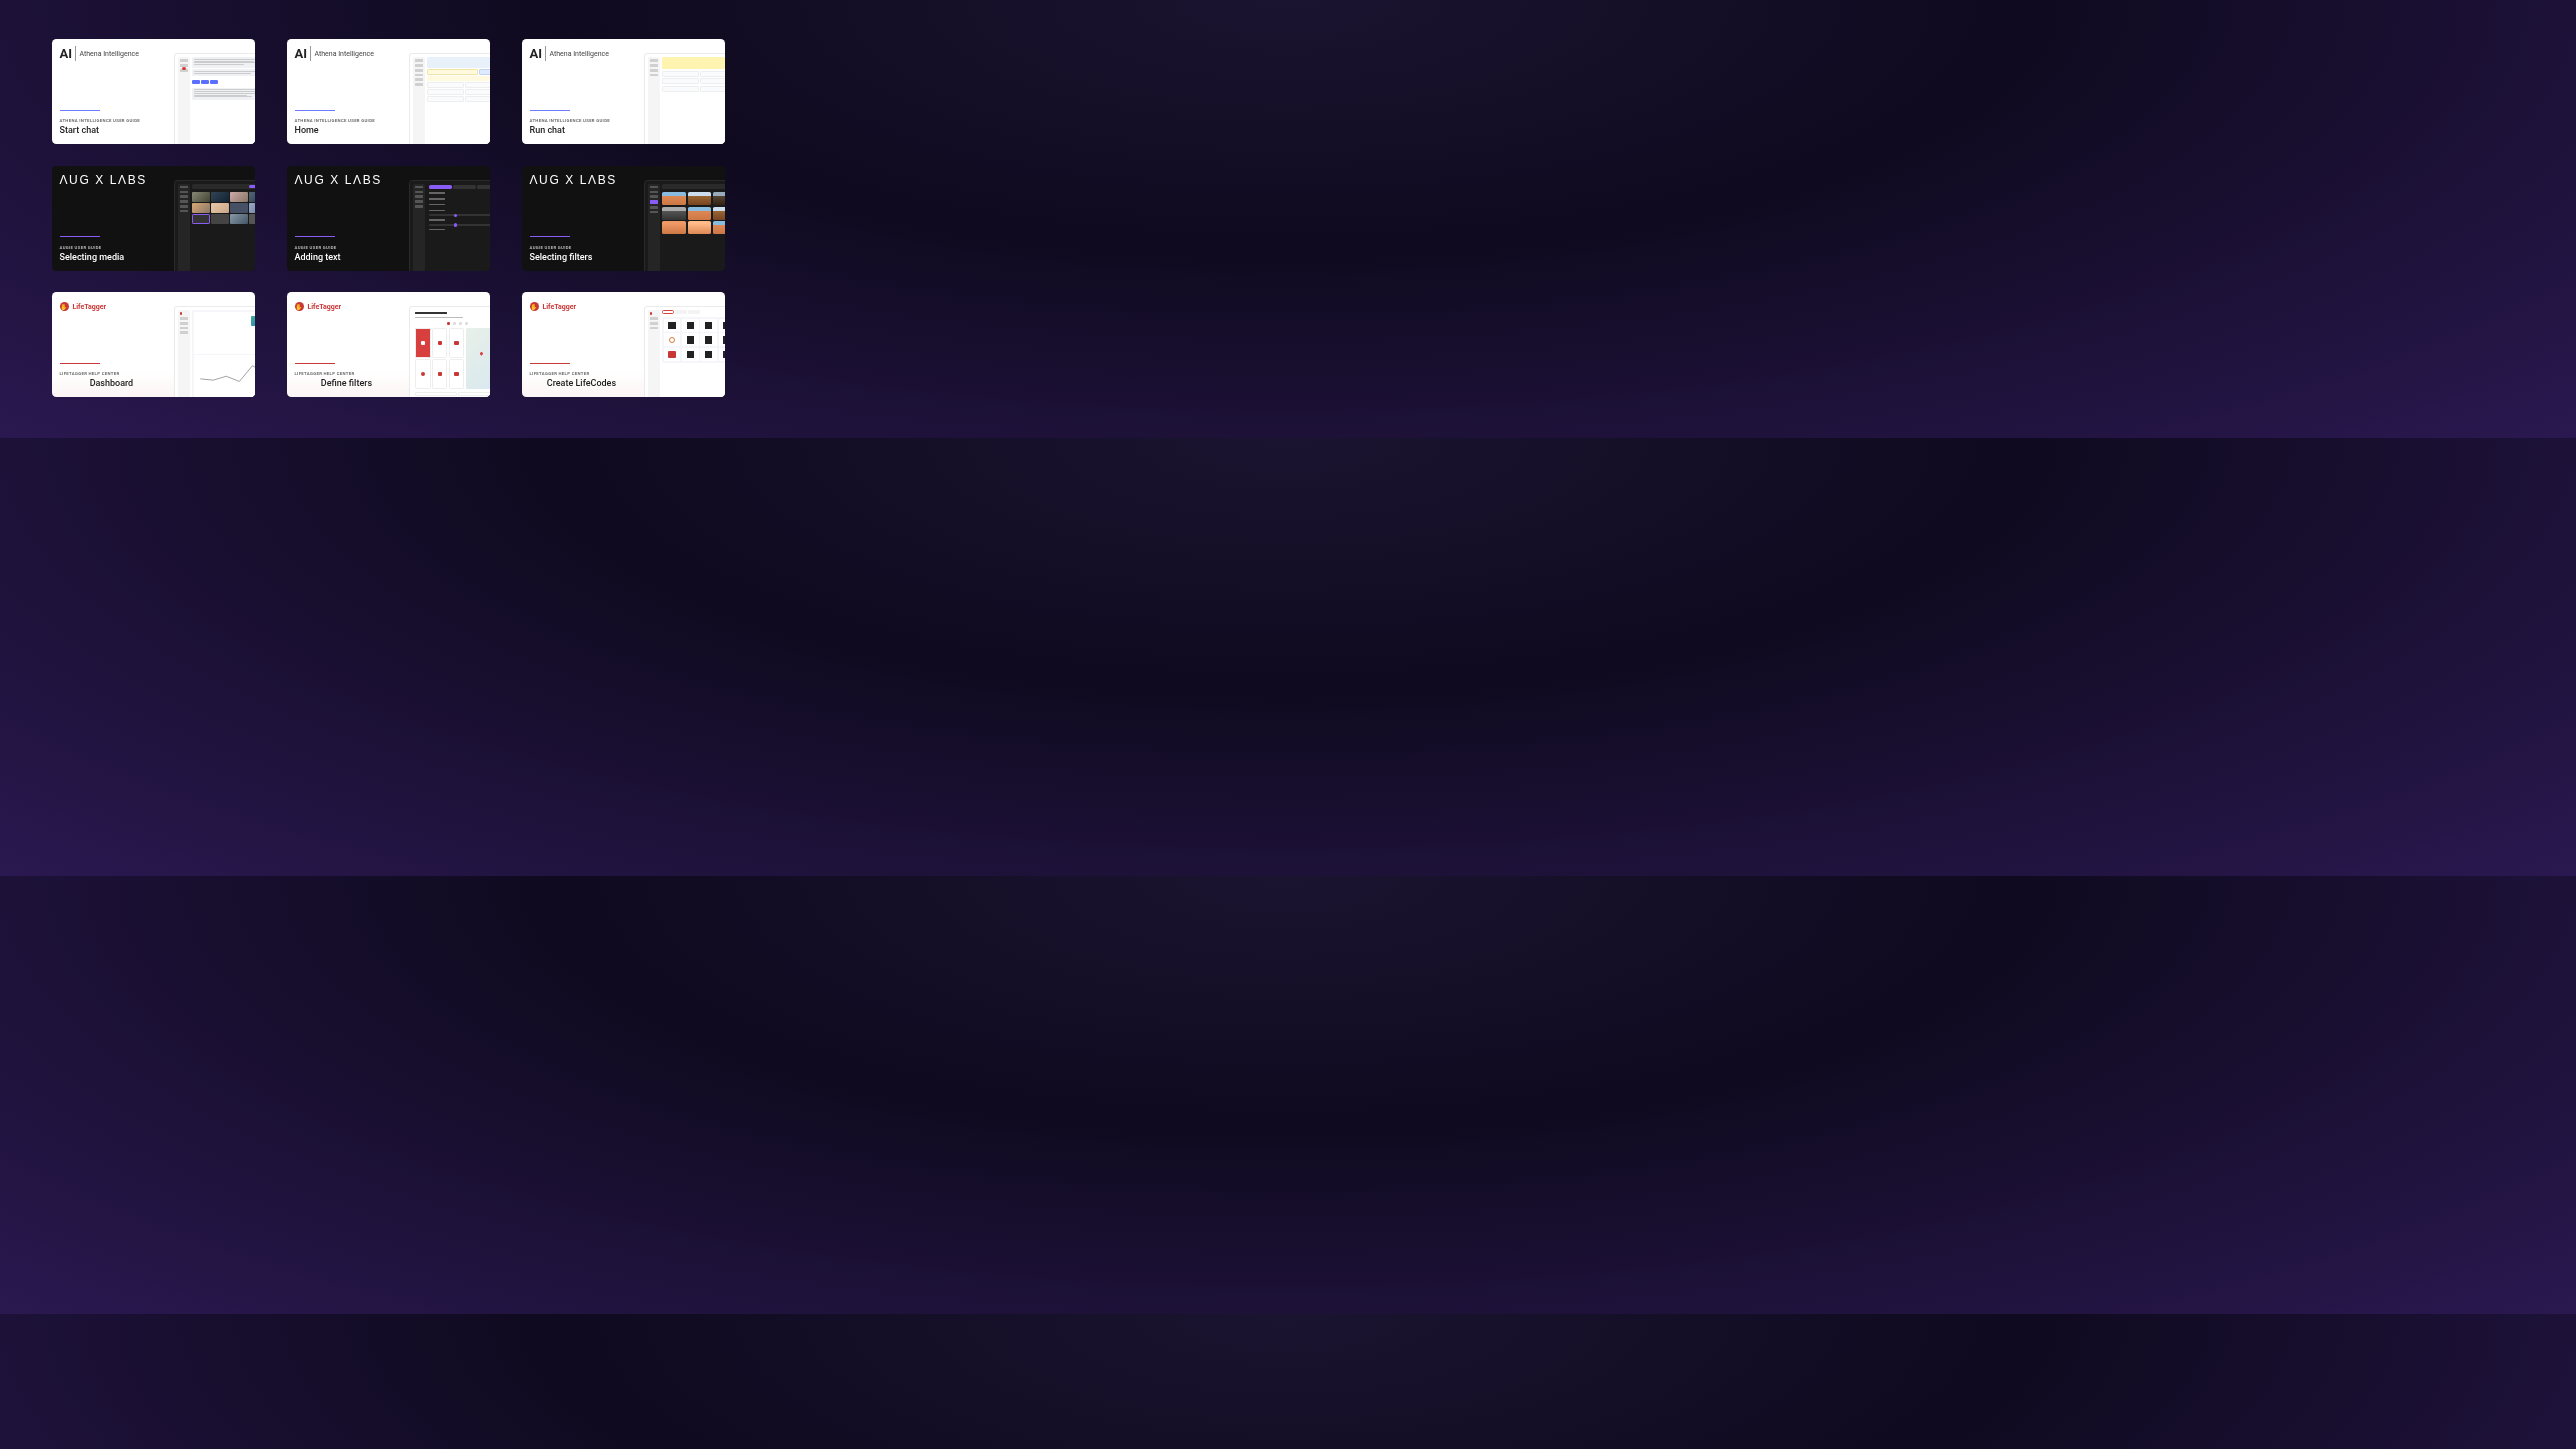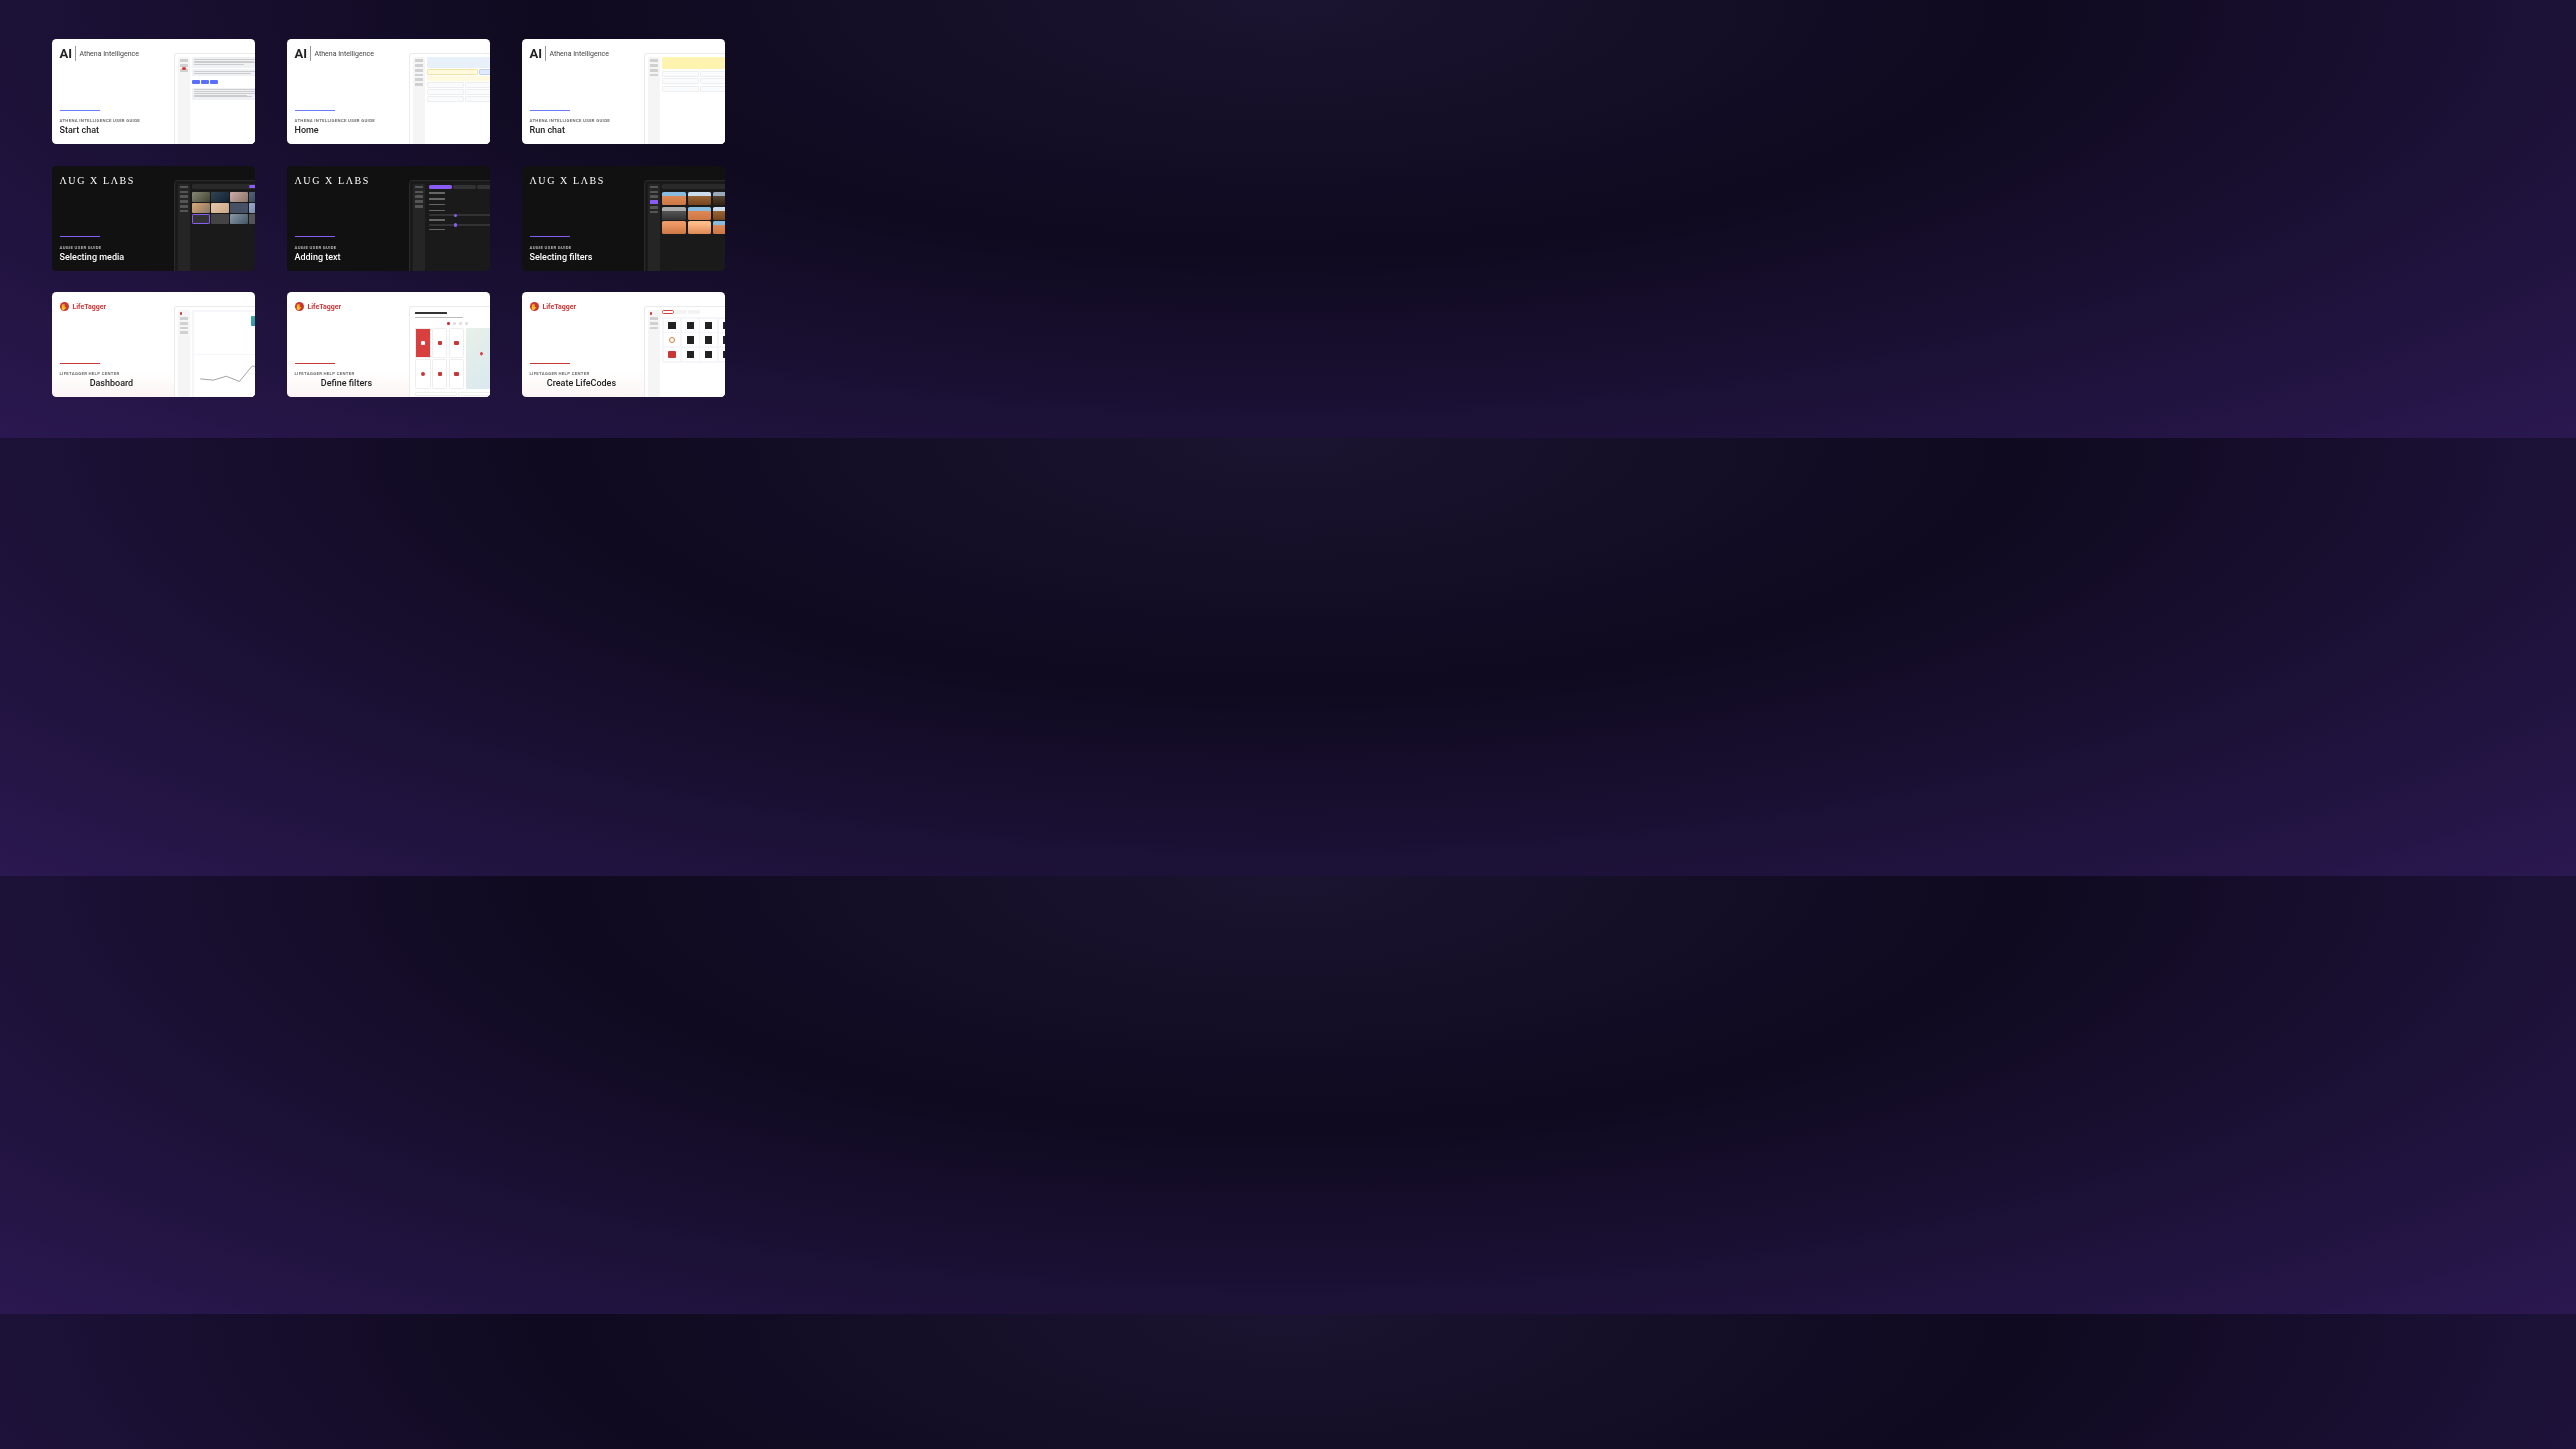--- a/index.html
+++ b/index.html
@@ -51,21 +51,21 @@
 .athena .card-category { color: #666; }
 .athena .card-title { color: #222; }
 .athena-logo-mark { font-weight: 700; font-size: 13px; color: #222; padding-right: 3.2px; border-right: 0.8px solid #999; text-align: center; }
 .athena-logo-text { font-size: 7px; color: #444; }
 
 
 .augx { background: #111; }
 .augx .card-accent { background: #8a5cf6; }
 .augx .card-category { color: #bbb; }
 .augx .card-title { color: #fff; }
-.augx-logo { color: #fff; font-size: 10px; font-weight: 300; letter-spacing: 1.6px; font-family: Liberation Serif, serif; }
+.augx-logo { color: #fff; font-size: 12px; font-weight: 300; letter-spacing: 1.6px; font-family: Liberation Sans, sans-serif; }
 
 
 .lifetagger { background: linear-gradient(180deg, #fff 0%, #fff 75%, #fdf5f5 100%); }
 .lifetagger .card-accent { background: #c93636; }
 .lifetagger .card-category { color: #666; }
 .lifetagger .card-title { color: #222; text-align: center; }
 .lt-logo-icon { width: 9.7px; height: 9.7px; border-radius: 50%; background: #c93636; display:flex; align-items:center; justify-content:center; color:#fff; font-size:5.9px; }
 .lt-logo-text { font-size: 7px; font-weight: 700; color: #c93636; }
 
 

